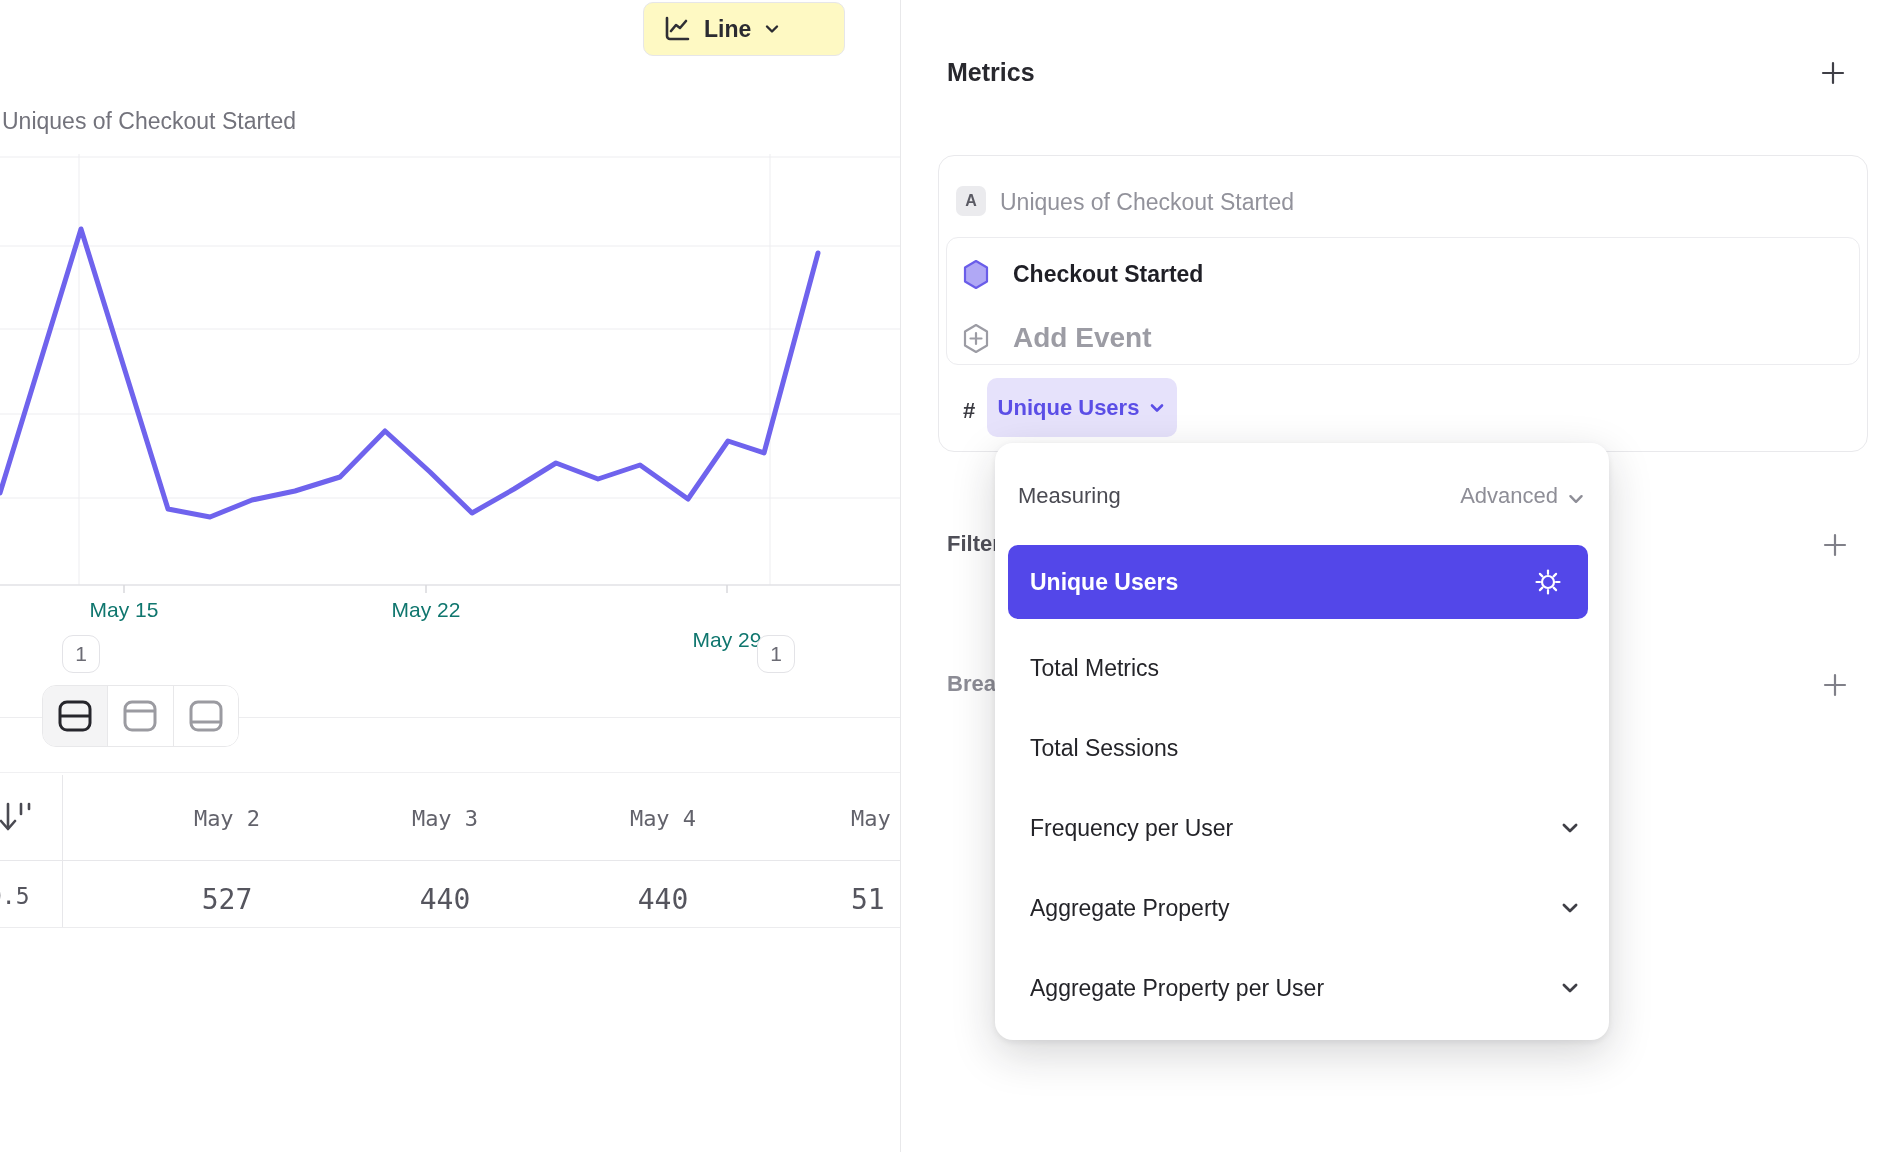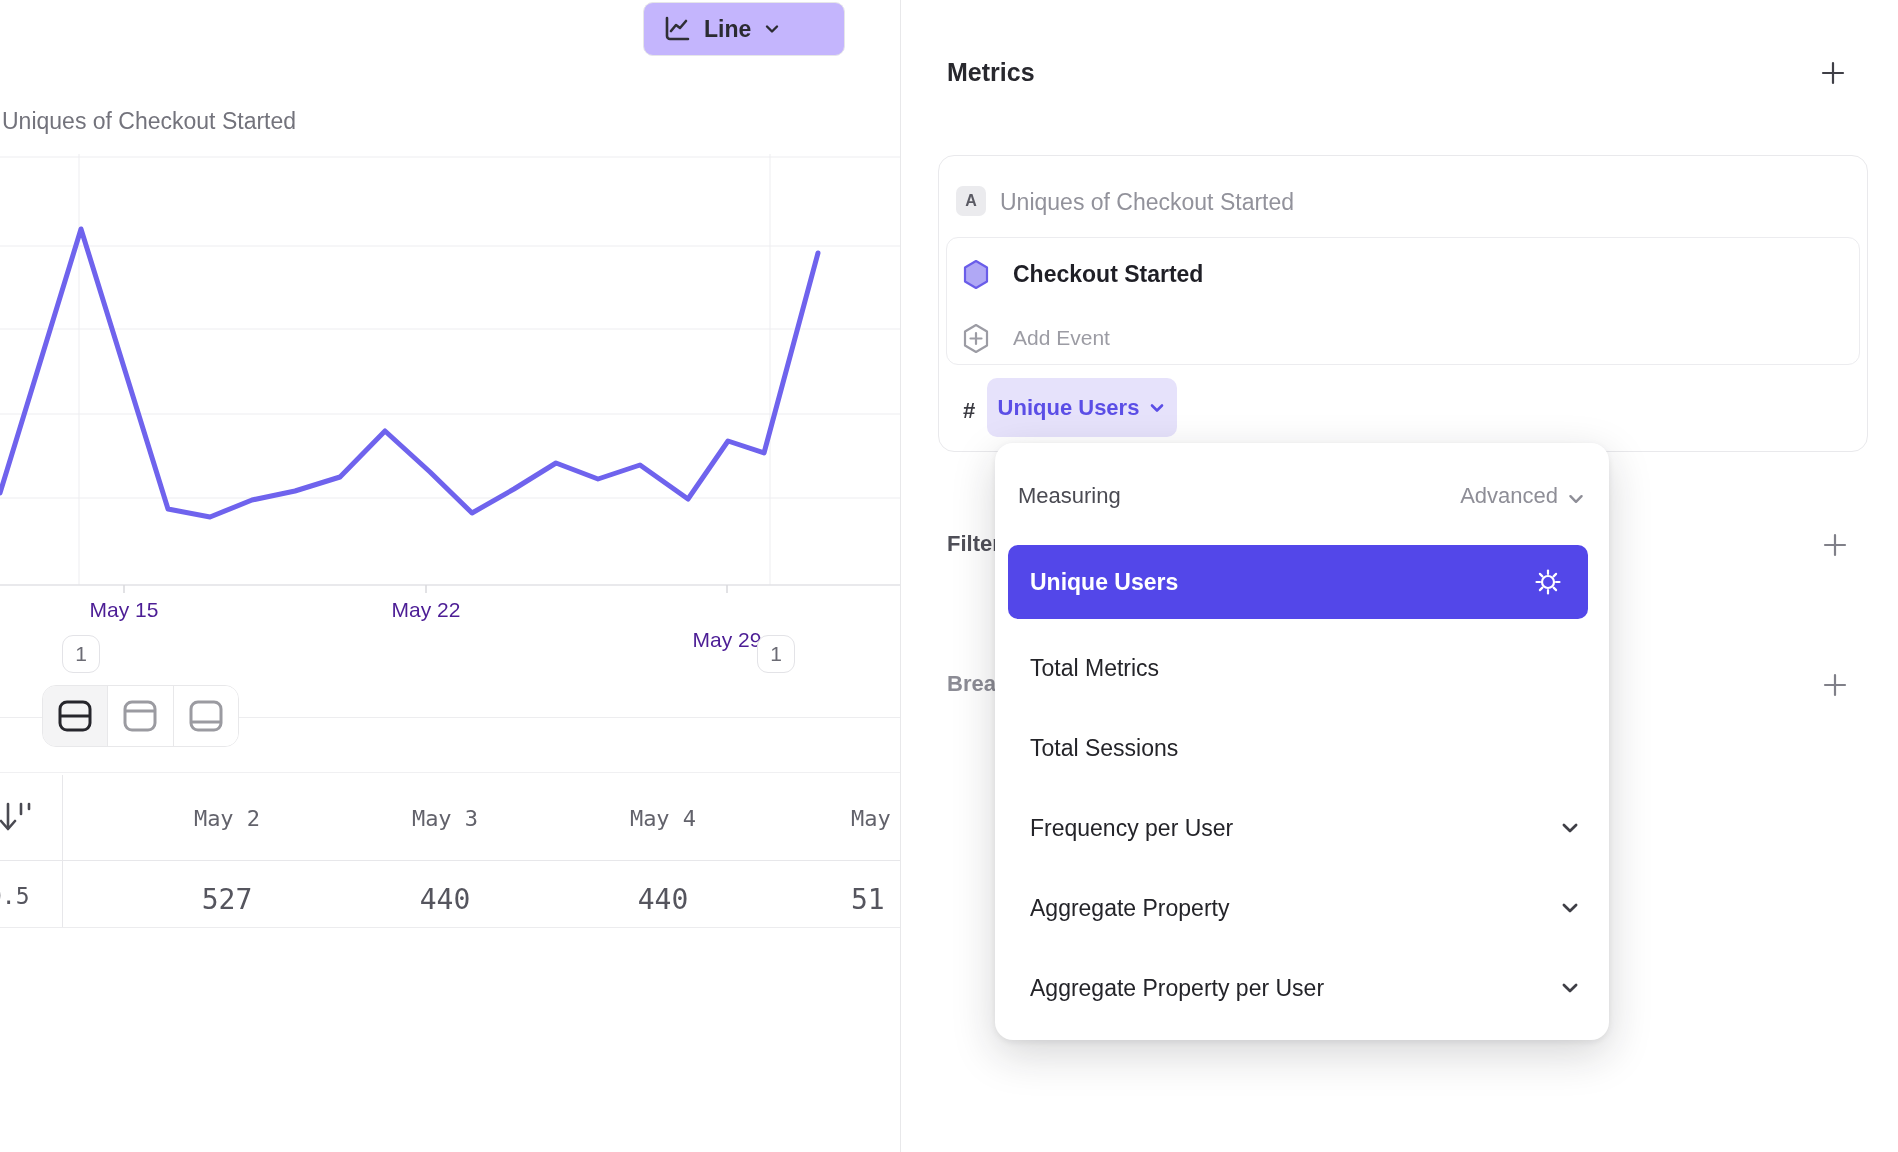--- a/index.html
+++ b/index.html
@@ -7,27 +7,27 @@
     font-family:"Liberation Sans", sans-serif; }
   .abs { position:absolute; }
   #stage { position:relative; width:1898px; height:1152px; background:#fff; }
 
   
   #left-pane { position:absolute; left:0; top:0; width:900px; height:1152px; overflow:hidden; }
   #vdivider { position:absolute; left:900px; top:0; width:1px; height:1152px; background:#e8e8ea; }
 
   #chart-type-btn { left:643px; top:2px; width:202px; height:54px;
     border:1.5px solid #e6e6e9; border-radius:10px; display:flex; align-items:center;
-    gap:12px; padding-left:18px; background:#c4b5fd; cursor:pointer; }
+    gap:12px; padding-left:18px; background:#fef9c3; cursor:pointer; }
   #chart-type-btn .lbl { font-size:23px; font-weight:700; color:#2b2b31; }
 
   #chart-title { left:2px; top:108px; font-size:23px; color:#73737c; font-weight:500; }
 
   #plot-svg { left:0; top:150px; }
-  .xlabel { position:absolute; top:598px; font-size:21px; color:#4c1d95; transform:translateX(-50%); white-space:nowrap; }
+  .xlabel { position:absolute; top:598px; font-size:21px; color:#0f766e; transform:translateX(-50%); white-space:nowrap; }
 
   .page-badge { position:absolute; width:38px; height:38px; border:1.5px solid #e3e3e7;
     border-radius:11px; background:#fff; display:flex; align-items:center; justify-content:center;
     font-size:21px; color:#6b6b74; cursor:pointer; }
 
   #hdivider { position:absolute; left:0; top:717px; width:900px; height:1px; background:#ededef; }
 
   #layout-toggle { left:42px; top:685px; width:197px; height:62px; background:#fff;
     border:1.5px solid #e8e8ea; border-radius:14px; display:flex; overflow:hidden; }
   .layout-btn { flex:1; display:flex; align-items:center; justify-content:center; cursor:pointer; background:#fff; }
@@ -54,21 +54,21 @@
   #metric-card { left:938px; top:155px; width:930px; height:297px;
     border:1.5px solid #e9e9ec; border-radius:16px; background:#fff; }
   #abadge { left:956px; top:186px; width:30px; height:30px; background:#ebebee; border-radius:7px;
     display:flex; align-items:center; justify-content:center; font-size:16px; font-weight:700; color:#5a5a63; }
   #metric-name { left:1000px; top:189px; font-size:23px; color:#92929b; }
 
   #event-card { left:946px; top:237px; width:914px; height:128px;
     border:1.5px solid #ececef; border-radius:12px; background:#fff; }
   .event-row { position:absolute; left:962px; display:flex; align-items:center; gap:23px; height:32px; cursor:pointer; }
   #event-name { font-size:23px; font-weight:600; color:#1f1f26; }
-  #add-event-label { font-size:21px; font-weight:400; color:#9c9ca4; }
+  #add-event-label { font-size:28px; font-weight:700; color:#9c9ca4; }
 
   #hash-sym { left:963px; top:398px; font-size:22px; font-weight:600; color:#3b3b42; }
   #measure-pill { left:987px; top:378px; width:190px; height:59px; background:#e6e2fb; border-radius:10px;
     display:flex; align-items:center; justify-content:center; gap:9px; cursor:pointer; }
   #measure-pill .lbl { font-size:22px; font-weight:600; color:#5b4ee6; }
 
   .section-label { position:absolute; left:947px; font-size:22px; font-weight:600; white-space:nowrap; }
   #filters-label { top:531px; color:#4f4f58; }
   #breakdowns-label { top:671px; color:#8c8c95; }
 

